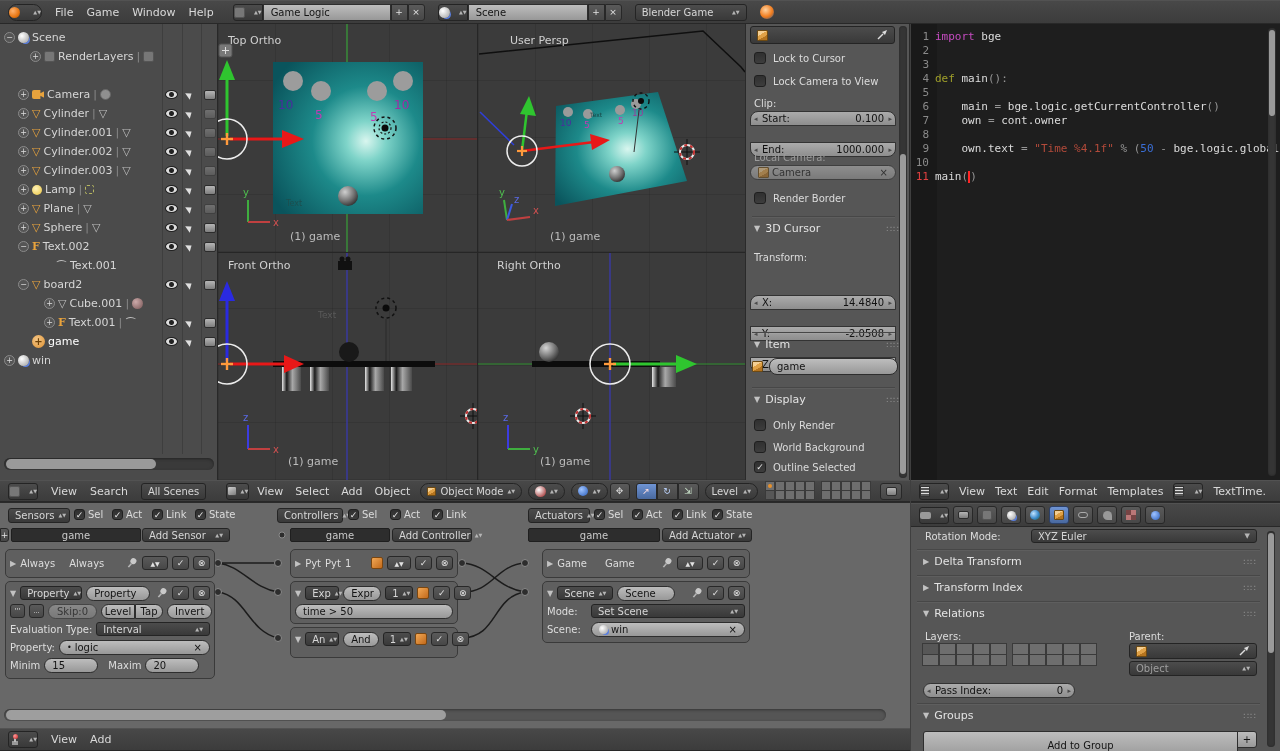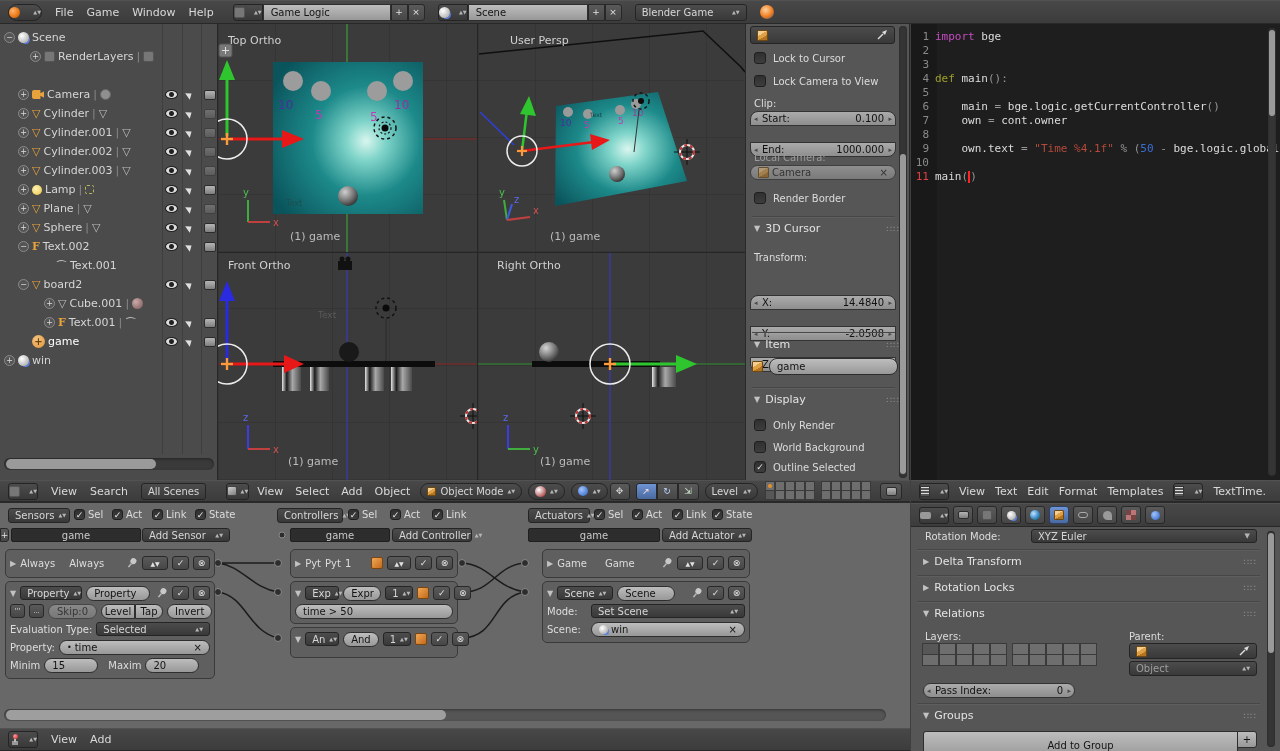--- a/index.html
+++ b/index.html
@@ -835,29 +835,29 @@
       <span class="lt" style="width:28px;justify-content:center;border-radius:0 8px 8px 0;margin-left:-4px">
             <span>Tap</span>
           </span>
       <span class="lt" style="width:52px;justify-content:center">
             <span>Invert</span>
           </span>
     </div>
     <div class="brow">
           <span style="font-size:10px">Evaluation Type:</span>
           <span class="dd sq" style="flex:1;height:14px">
-            <span>Selected</span>
+            <span>Interval</span>
             <span class="ud">▲▼</span>
           </span>
         </div>
     <div class="brow">
           <span style="font-size:10px">Property:</span>
           <span class="lt" style="flex:1">
             <span style="font-size:8px">•</span>
-            <span>time</span>
+            <span>logic</span>
             <span style="margin-left:auto">×</span>
           </span>
         </div>
     <div class="brow">
           <span style="font-size:10px">Minim</span>
           <span class="lt" style="width:54px">
             <span>15</span>
           </span>
           <span style="font-size:10px;margin-left:6px">Maxim</span>
           <span class="lt" style="width:54px">
@@ -1086,21 +1086,21 @@
       </div>
   <div class="sepl" style="top:46px;right:20px"></div>
   <div class="b ph" style="left:12px;top:52px;width:334px">
         <span class="tri">▶</span>
         <span>Delta Transform</span>
         <span class="grip">∷∷</span>
       </div>
   <div class="sepl" style="top:72px;right:20px"></div>
   <div class="b ph" style="left:12px;top:78px;width:334px">
         <span class="tri">▶</span>
-        <span>Rotation Locks</span>
+        <span>Transform Index</span>
         <span class="grip">∷∷</span>
       </div>
   <div class="sepl" style="top:98px;right:20px"></div>
   <div class="b ph" style="left:12px;top:104px;width:334px">
         <span class="tri">▼</span>
         <span>Relations</span>
         <span class="grip">∷∷</span>
       </div>
   <div class="b" style="left:14px;top:128px;color:#dcdcdc">Layers:</div>
   <div class="b" style="left:12px;top:141px;display:grid;grid-template-columns:repeat(5,17px)">

